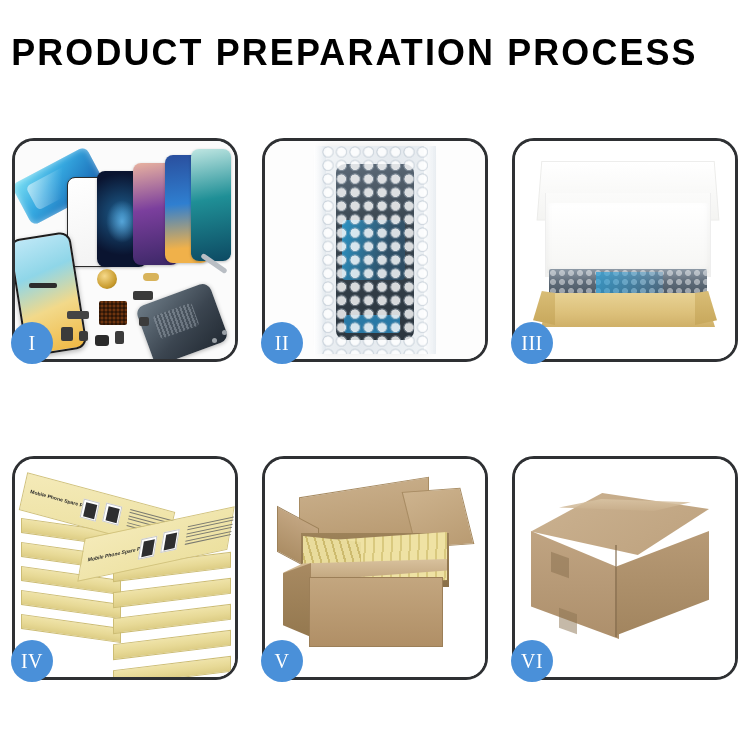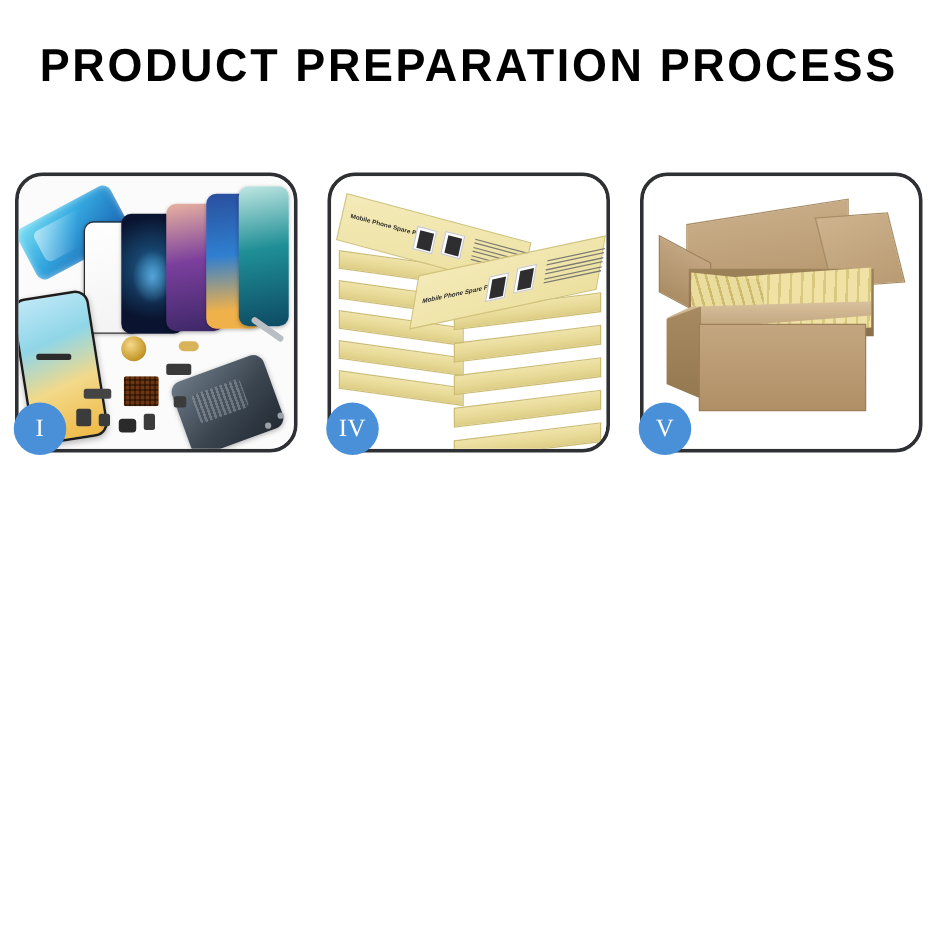--- a/index.html
+++ b/index.html
@@ -15,21 +15,20 @@
   .page {
     position: relative;
     width: 750px;
     height: 750px;
     background: #ffffff;
   }
 
   
   .header {
     padding-top: 34px;
-    text-align: center;
   }
 
   .title {
     font-size: 37px;
     font-weight: bold;
     color: #000000;
     letter-spacing: 2.2px;
     line-height: 1.05;
     transform: scaleX(0.97);
     white-space: nowrap;
@@ -501,21 +500,45 @@
         <div class="chip c5"></div>
         <div class="chip c6"></div>
         <div class="chip c7"></div>
         <div class="screw1"></div>
         <div class="screw2"></div>
         <div class="tool"></div>
       </div>
       <div class="badge">I</div>
     </div>
 
-
+    <div class="panel">
+      <div class="panel-inner p2">
+        <div class="bag">
+          <div class="seal-l"></div>
+          <div class="seal-r"></div>
+          <div class="item"></div>
+          <div class="bubbles2"></div>
+          <div class="bubbles"></div>
+        </div>
+      </div>
+      <div class="badge">II</div>
+    </div>
+
+    <div class="panel">
+      <div class="panel-inner p3">
+        <div class="lid-back"></div>
+        <div class="inner-wall"></div>
+        <div class="foam"></div>
+        <div class="product"></div>
+        <div class="front"></div>
+        <div class="side-l"></div>
+        <div class="side-r"></div>
+      </div>
+      <div class="badge">III</div>
+    </div>
 
     <div class="panel">
       <div class="panel-inner p4">
         <div class="stack">
           <div class="bx s1"></div>
           <div class="bx s2"></div>
           <div class="bx s3"></div>
           <div class="bx s4"></div>
           <div class="bx s5"></div>
 
@@ -573,15 +596,27 @@
         <div class="inner"></div>
         <div class="contents"></div>
         <div class="contents2"></div>
         <div class="rim"></div>
         <div class="side"></div>
         <div class="front"></div>
       </div>
       <div class="badge">V</div>
     </div>
 
+    <div class="panel">
+      <div class="panel-inner p6">
+        <div class="top"></div>
+        <div class="tape"></div>
+        <div class="left"></div>
+        <div class="right"></div>
+        <div class="edge"></div>
+        <div class="tab1"></div>
+        <div class="tab2"></div>
+      </div>
+      <div class="badge">VI</div>
+    </div>
 
   </div>
 </div>
 
 </body></html>

